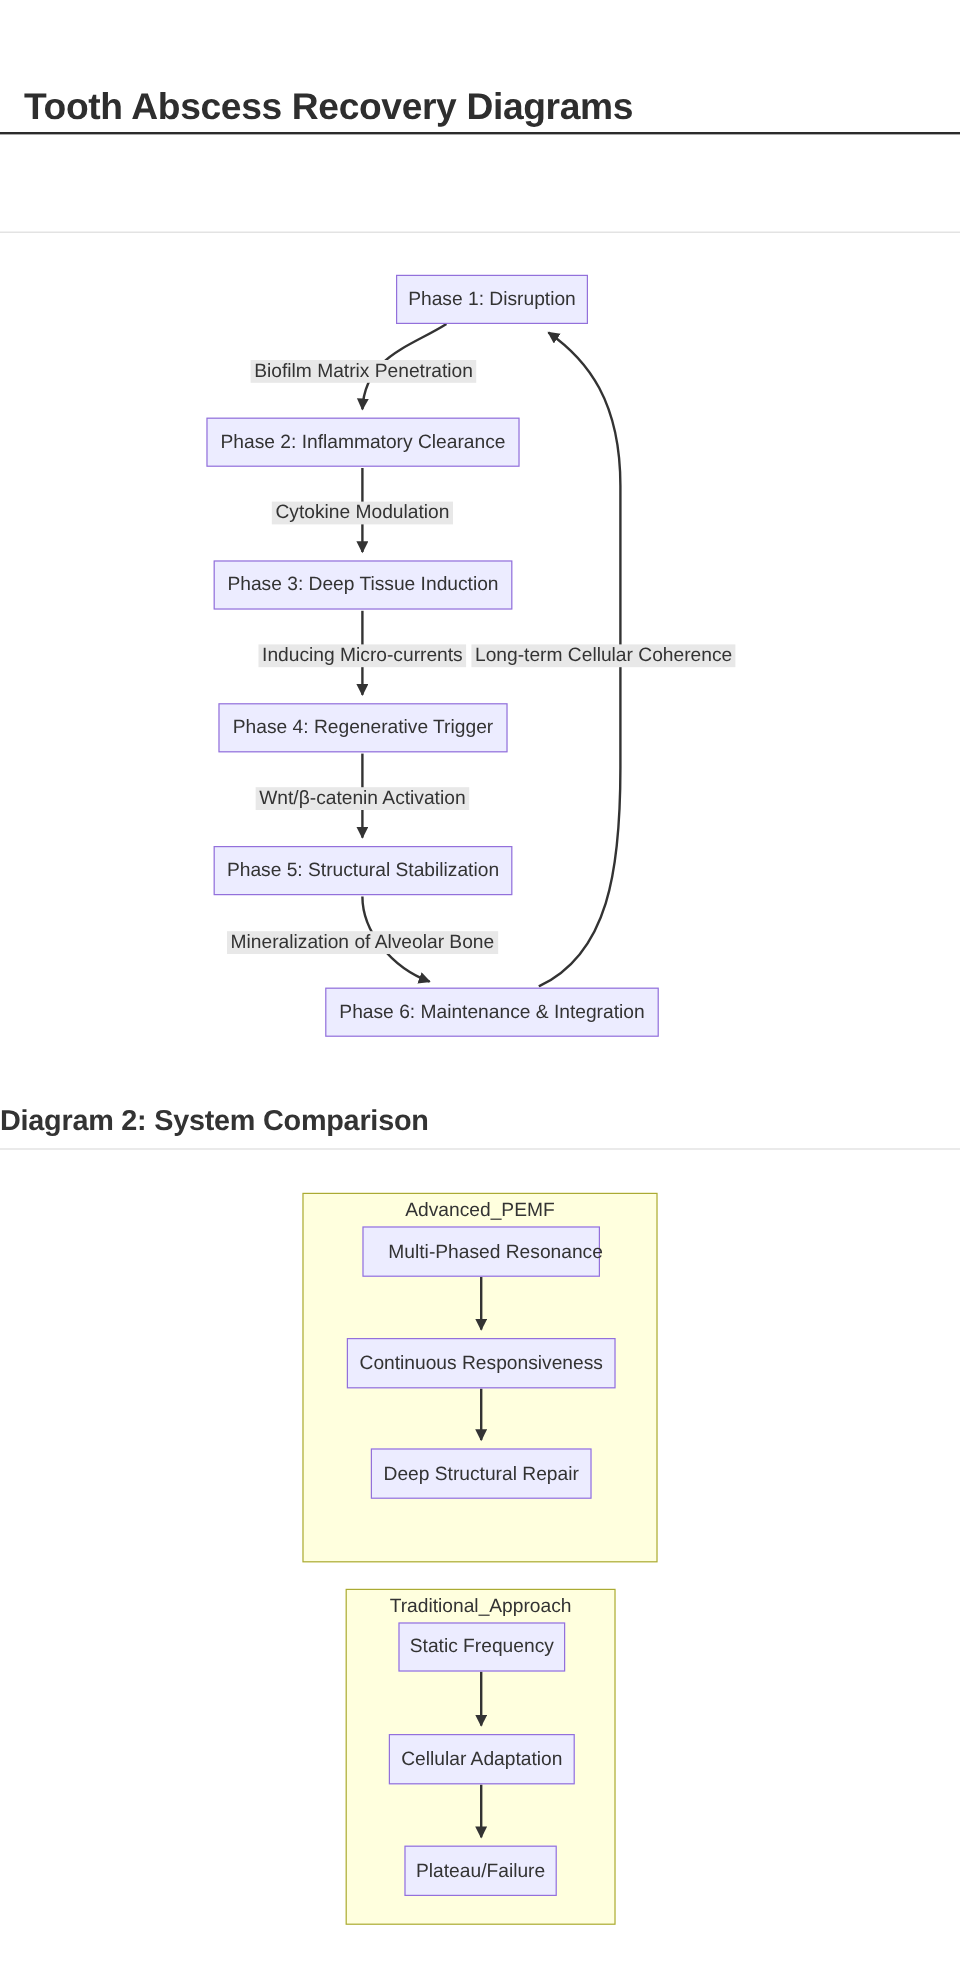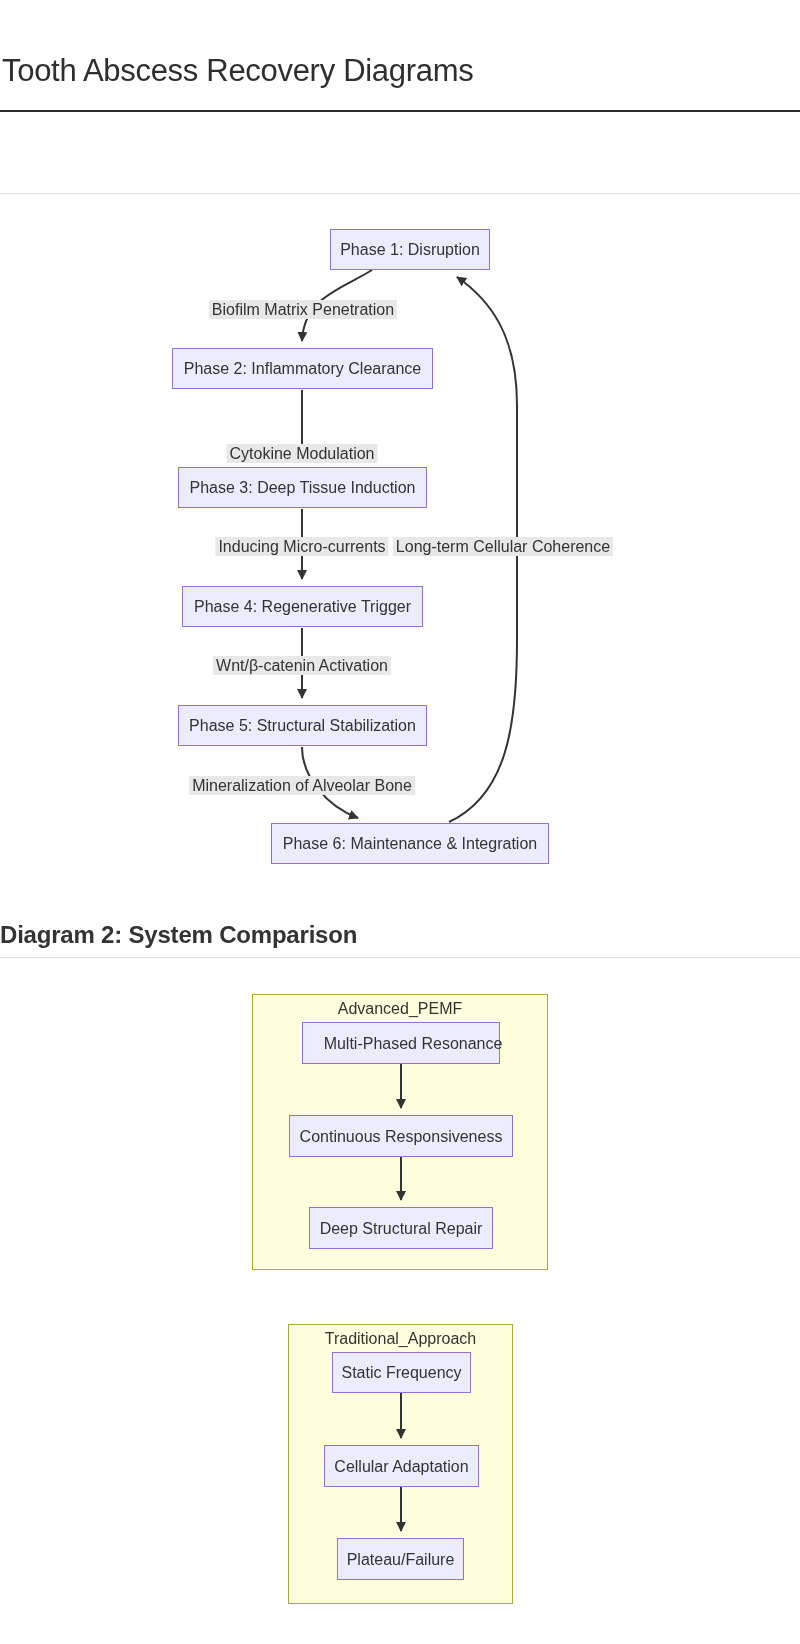--- a/index.html
+++ b/index.html
@@ -1,20 +1,20 @@
 <!DOCTYPE html>
 <html style="--node_fill: #ECECFF; --node_border: #9370DB; --cluster_fill: #ffffde; --cluster_border: #aaaa33; --edge_label_bg: #e8e8e8; --arrow: #333333; --text: #333333; --rule_dark: #2b2b2b; --rule_light: #dddddd;"><head>
 <meta charset="utf-8">
 <style>
   html,body{margin:0;padding:0;background:#ffffff;}
   body{font-family:"Liberation Sans","DejaVu Sans",sans-serif;color:#333;}
   .page{position:relative;width:800px;height:1644px;background:#fff;overflow:hidden;}
 
-  h1{position:absolute;left:2px;top:52px;margin:0;font-size:31px;line-height:38px;
-     font-weight:400;color:#2e2e2e;letter-spacing:-0.3px;white-space:nowrap;}
+  h1{position:absolute;left:2px;top:52px;margin:18px;font-size:31px;line-height:38px;
+     font-weight:700;color:#2e2e2e;letter-spacing:-0.3px;white-space:nowrap;}
   h2{position:absolute;left:0;margin:0;font-size:24px;line-height:28px;
      font-weight:700;color:#333;letter-spacing:-0.2px;white-space:nowrap;}
   .h2-1{top:155px;}
   .h2-2{top:921px;}
   .rule{position:absolute;left:0;width:800px;}
   .rule.dark{top:110px;height:2px;background:var(--rule_dark,#2b2b2b);}
   .rule.light{height:1px;background:var(--rule_light,#dddddd);}
   .r1{top:193px;}
   .r2{top:957px;}
 
@@ -68,31 +68,31 @@
     </svg>
 
     <div class="node" style="left:330px;top:19px;width:160px;height:41px;">Phase 1: Disruption</div>
     <div class="node" style="left:172px;top:138px;width:261px;height:41px;">Phase 2: Inflammatory Clearance</div>
     <div class="node" style="left:178px;top:257px;width:249px;height:41px;">Phase 3: Deep Tissue Induction</div>
     <div class="node" style="left:182px;top:376px;width:241px;height:41px;">Phase 4: Regenerative Trigger</div>
     <div class="node" style="left:178px;top:495px;width:249px;height:41px;">Phase 5: Structural Stabilization</div>
     <div class="node" style="left:271px;top:613px;width:278px;height:41px;">Phase 6: Maintenance &amp; Integration</div>
 
     <div class="edge-label" style="left:303px;top:90px;">Biofilm Matrix Penetration</div>
-    <div class="edge-label" style="left:302px;top:208px;margin-top:26px;">Cytokine Modulation</div>
+    <div class="edge-label" style="left:302px;top:208px;">Cytokine Modulation</div>
     <div class="edge-label" style="left:302px;top:327px;">Inducing Micro-currents</div>
     <div class="edge-label" style="left:503px;top:327px;">Long-term Cellular Coherence</div>
     <div class="edge-label" style="left:302px;top:446px;">Wnt/β-catenin Activation</div>
     <div class="edge-label" style="left:302px;top:566px;">Mineralization of Alveolar Bone</div>
   </div>
 
   <h2 class="h2-2">Diagram 2: System Comparison</h2>
   <div class="rule light r2"></div>
 
-  <div class="cluster" style="left:252px;top:994px;width:296px;height:276px;">
+  <div class="cluster" style="left:252px;top:994px;width:296px;height:308px;">
     <svg width="296" height="276" viewBox="0 0 296 276">
       <defs>
         <marker id="ah2" markerUnits="userSpaceOnUse" markerWidth="12" markerHeight="12" refX="9" refY="5" orient="auto">
           <path class="arrow-head" d="M0,0 L10,5 L0,10 z"></path>
         </marker>
       </defs>
       <path class="arrow-line" d="M 148 69 L 148 113" marker-end="url(#ah2)"></path>
       <path class="arrow-line" d="M 148 162 L 148 205" marker-end="url(#ah2)"></path>
     </svg>
     <div class="cluster-title">Advanced_PEMF</div>

